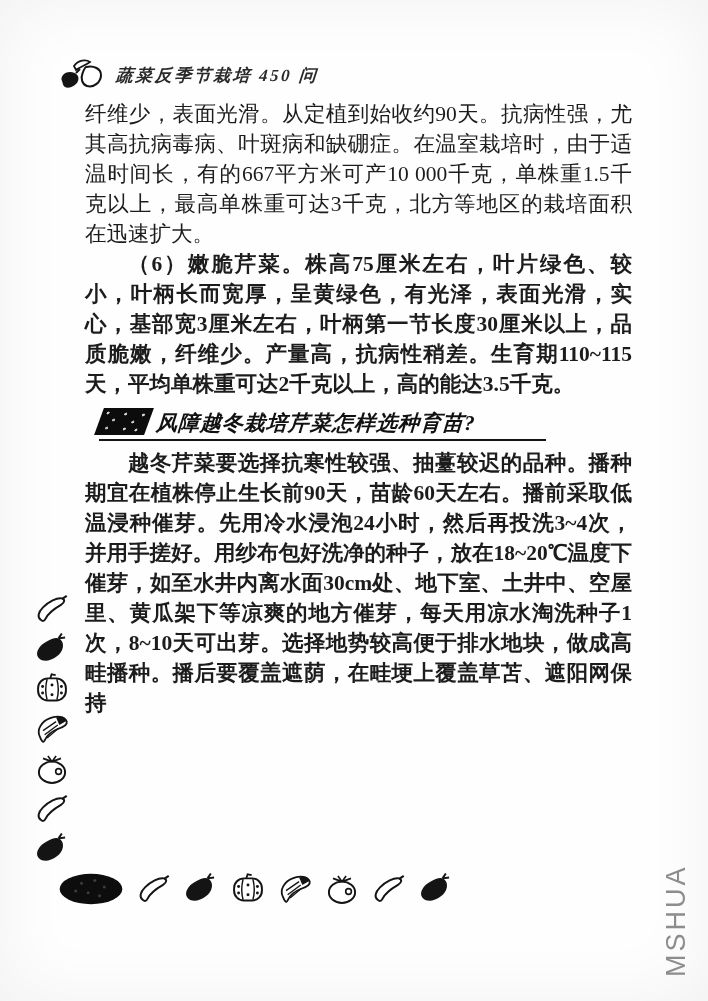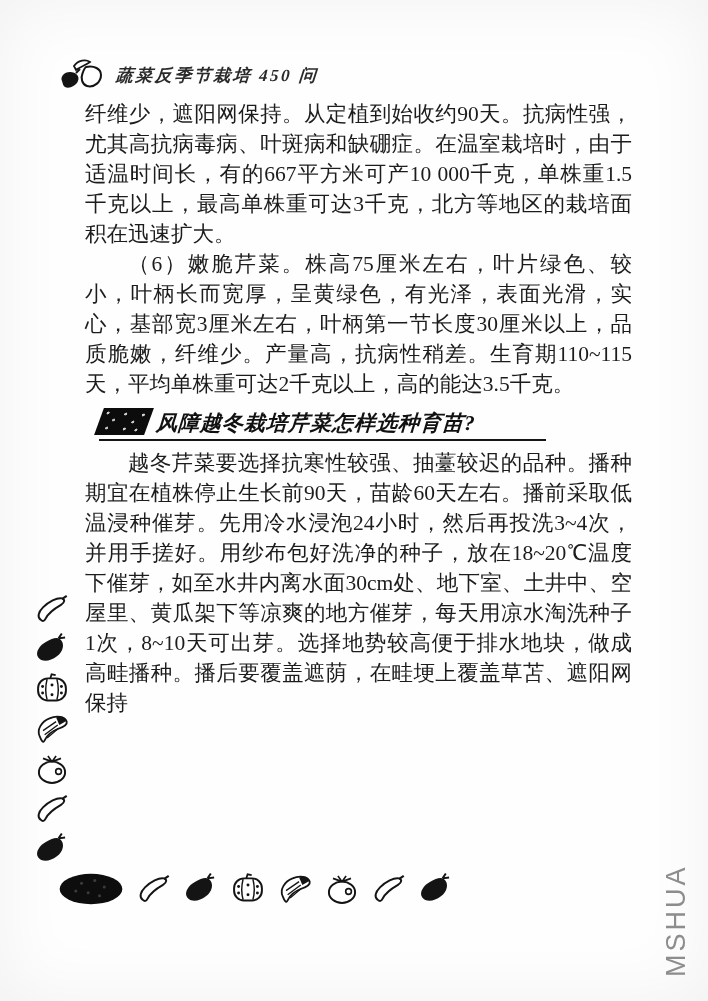--- a/index.html
+++ b/index.html
@@ -15,21 +15,21 @@
   .book-title {
     font-style:italic; font-weight:600; font-size:17px; letter-spacing:2.5px;
     color:#2a2a2a; transform:skewX(-4deg);
   }
   
   .text-column {
     position:absolute; left:85px; top:99px; width:547px;
     font-size:21.5px; line-height:30px; text-align:justify;
   }
   .para { margin:0; }
-  .para.indent { text-indent:2em; }
+  .para.indent { text-indent:2em;font-weight:bold; }
   
   .heading-row {
     display:flex; align-items:flex-end; gap:7px;
     width:447px; margin:9px 0 7px 14px; padding-bottom:3px;
     border-bottom:2.5px solid #151515;
   }
   .q-badge {
     width:50px; height:27px; flex:0 0 auto; margin-bottom:1px;
     transform:skewX(-20deg);
     background-color:#0c0c0c;
@@ -114,21 +114,21 @@
     <svg class="logo-svg" viewBox="0 0 48 36">
       <path d="M18 9 C22 3 30 2 34 5 C30 8 24 10 20 13 Z" fill="#ffffff" stroke="#141414" stroke-width="1.8"></path>
       <path d="M30 10 C38 8 45 12 45 18 C45 25 38 31 31 29 C26 27.5 24.5 21 26.5 16.5 C27.5 13.5 28.5 11 30 10 Z" fill="#ffffff" stroke="#141414" stroke-width="2"></path>
       <path d="M20 16 l4 -4" stroke="#141414" stroke-width="2" fill="none"></path>
       <path d="M6 24 C4 20 8 15 14 15 C20 15 24 19 22 24 C20 29 13 32 9 30 C7 29 7 27 6 24 Z" fill="#141414"></path>
     </svg>
     <span class="book-title">蔬菜反季节栽培 450 问</span>
   </header>
 
   <main class="text-column">
-    <p class="para">纤维少，遮阳网保持。从定植到始收约90天。抗病性强，尤其高抗病毒病、叶斑病和缺硼症。在温室栽培时，由于适温时间长，有的667平方米可产10 000千克，单株重1.5千克以上，最高单株重可达3千克，北方等地区的栽培面积在迅速扩大。</p>
+    <p class="para">纤维少，表面光滑。从定植到始收约90天。抗病性强，尤其高抗病毒病、叶斑病和缺硼症。在温室栽培时，由于适温时间长，有的667平方米可产10 000千克，单株重1.5千克以上，最高单株重可达3千克，北方等地区的栽培面积在迅速扩大。</p>
     <p class="para indent">（6）嫩脆芹菜。株高75厘米左右，叶片绿色、较小，叶柄长而宽厚，呈黄绿色，有光泽，表面光滑，实心，基部宽3厘米左右，叶柄第一节长度30厘米以上，品质脆嫩，纤维少。产量高，抗病性稍差。生育期110~115天，平均单株重可达2千克以上，高的能达3.5千克。</p>
 
     <div class="heading-row">
       <span class="q-badge"></span>
       <h2 class="heading-text">风障越冬栽培芹菜怎样选种育苗?</h2>
     </div>
 
     <p class="para indent">越冬芹菜要选择抗寒性较强、抽薹较迟的品种。播种期宜在植株停止生长前90天，苗龄60天左右。播前采取低温浸种催芽。先用冷水浸泡24小时，然后再投洗3~4次，并用手搓好。用纱布包好洗净的种子，放在18~20℃温度下催芽，如至水井内离水面30cm处、地下室、土井中、空屋里、黄瓜架下等凉爽的地方催芽，每天用凉水淘洗种子1次，8~10天可出芽。选择地势较高便于排水地块，做成高畦播种。播后要覆盖遮荫，在畦埂上覆盖草苫、遮阳网保持</p>
   </main>
 

